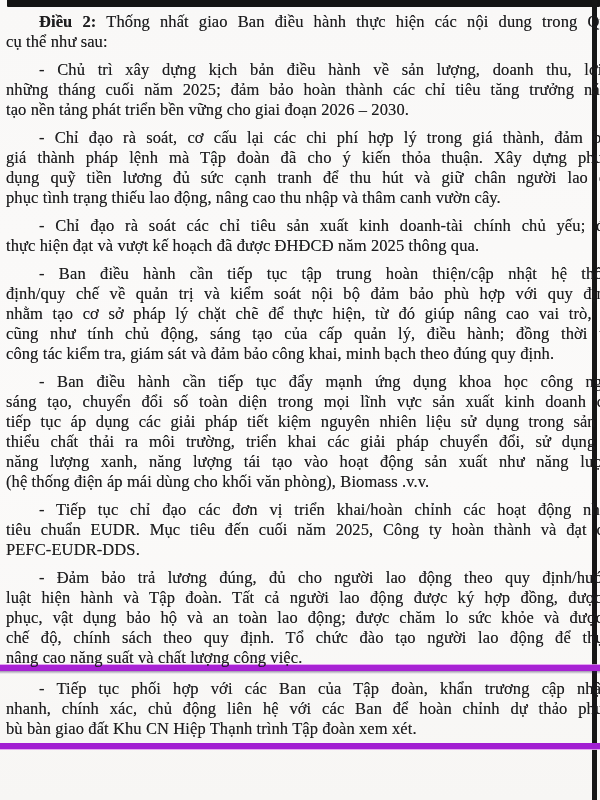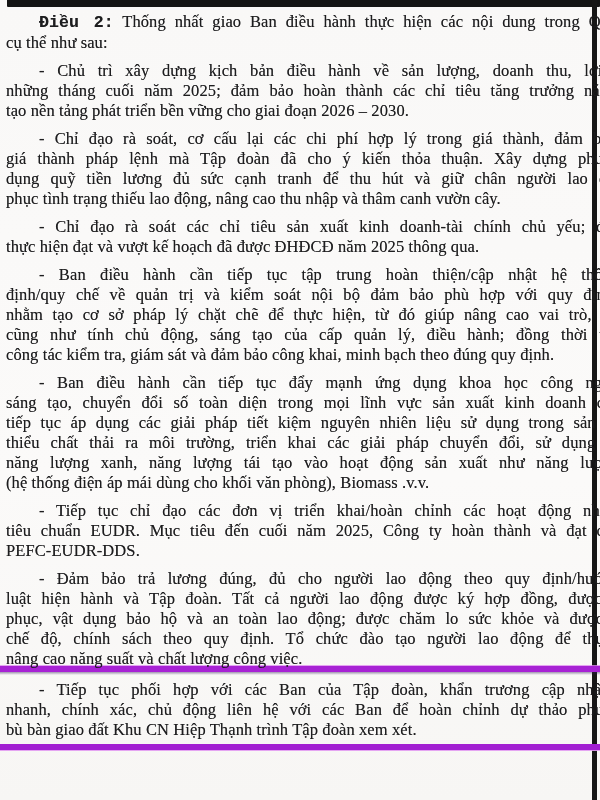--- a/index.html
+++ b/index.html
@@ -42,21 +42,21 @@
   .line.just { text-align: justify; text-align-last: justify; }
   .para.highlight {
     margin: -3px -30px 0 -30px;
     padding: 8px 30px 4px 30px;
     border-top: 6px solid #a722d4;
     border-bottom: 6px solid #a21fd2;
     background-image: linear-gradient(to bottom, rgba(48,28,86,0.45) 0px, rgba(48,28,86,0) 3px);
     background-repeat: no-repeat;
     box-shadow: 0 -1px 0 rgba(222,140,240,0.8), 0 1px 0 rgba(226,156,242,0.9);
   }
-  b { font-weight: bold; font-family: Liberation Mono, monospace; }
+  b { font-weight: bold; }
 </style>
 </head>
 <body>
 
 <div class="page">
   <div class="edge-top"></div>
   <div class="edge-right"></div>
   <div class="text-column">
       <div class="para">
         <div class="line indent just"><b>Điều 2:</b> Thống nhất giao Ban điều hành thực hiện các nội dung trong Quý 4/20</div>

